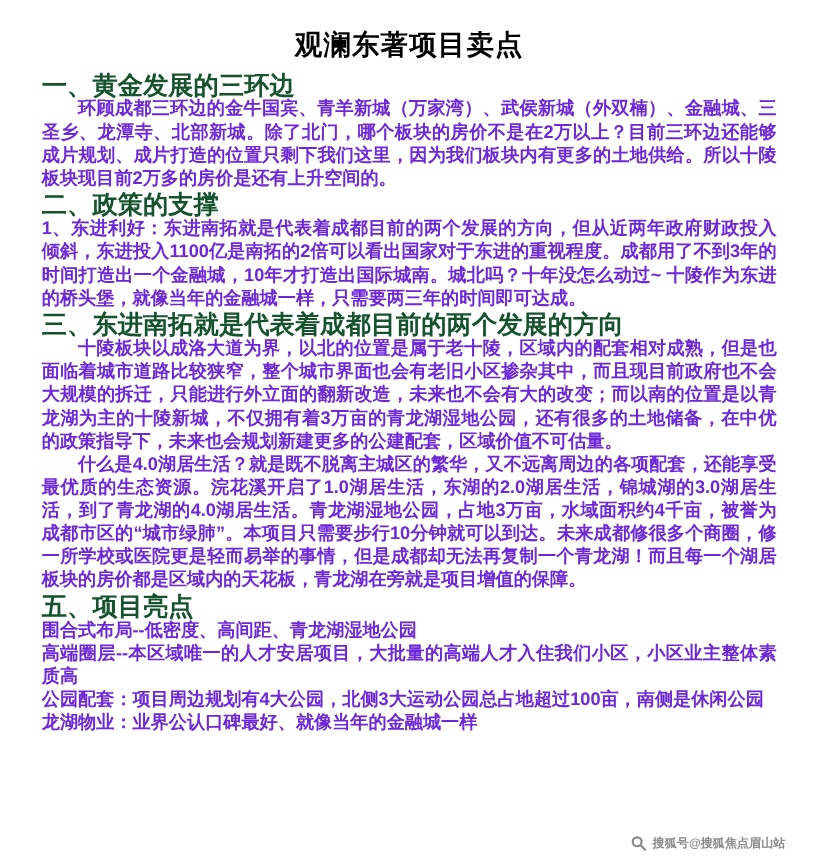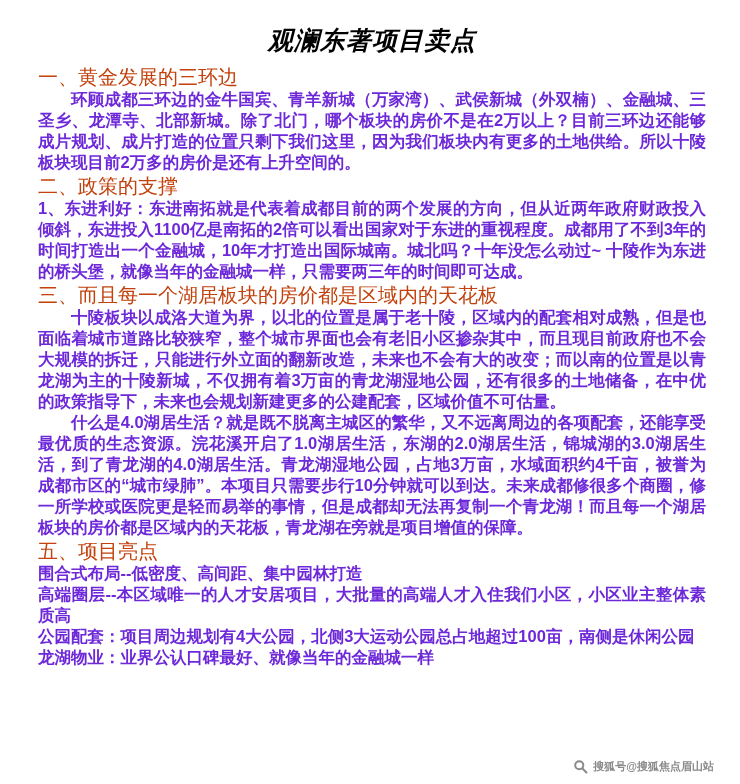--- a/index.html
+++ b/index.html
@@ -18,28 +18,27 @@
     font-family: "Liberation Sans", sans-serif;
     color: #0d0d0d;
   }
   .title {
     margin: 0 0 10px 0;
     text-align: center;
     font-size: 25px;
     font-weight: 900;
     letter-spacing: 1px;
     color: #000000;
-    font-style: italic;
   }
   h2.sec-heading {
     margin: 3px 0 1px 0;
-    font-size: 20px;
+    font-size: 23px;
     line-height: 21px;
-    font-weight: 400;
-    color: #c2410c;
+    font-weight: 700;
+    color: #14532d;
   }
   p.body-text {
     margin: 0;
     font-size: 16.5px;
     line-height: 21px;
     font-weight: 600;
     text-align: justify;
     color: #6d28d9;
   }
   p.indent {
@@ -74,31 +73,31 @@
     <h2 class="sec-heading">一、黄金发展的三环边</h2>
     <p class="body-text indent">环顾成都三环边的金牛国宾、青羊新城（万家湾）、武侯新城（外双楠）、金融城、三圣乡、龙潭寺、北部新城。除了北门，哪个板块的房价不是在2万以上？目前三环边还能够成片规划、成片打造的位置只剩下我们这里，因为我们板块内有更多的土地供给。所以十陵板块现目前2万多的房价是还有上升空间的。</p>
   </section>
 
   <section>
     <h2 class="sec-heading">二、政策的支撑</h2>
     <p class="body-text"><span class="lead">1、东进利好：</span><span>东进南拓就是代表着成都目前的两个发展的方向，但从近两年政府财政投入倾斜，东进投入1100亿是南拓的2倍可以看出国家对于东进的重视程度。成都用了不到3年的时间打造出一个金融城，10年才打造出国际城南。城北吗？十年没怎么动过~ 十陵作为东进的桥头堡，就像当年的金融城一样，只需要两三年的时间即可达成。</span></p>
   </section>
 
   <section>
-    <h2 class="sec-heading">三、而且每一个湖居板块的房价都是区域内的天花板</h2>
+    <h2 class="sec-heading">三、东进南拓就是代表着成都目前的两个发展的方向</h2>
     <p class="body-text indent">十陵板块以成洛大道为界，以北的位置是属于老十陵，区域内的配套相对成熟，但是也面临着城市道路比较狭窄，整个城市界面也会有老旧小区掺杂其中，而且现目前政府也不会大规模的拆迁，只能进行外立面的翻新改造，未来也不会有大的改变；而以南的位置是以青龙湖为主的十陵新城，不仅拥有着3万亩的青龙湖湿地公园，还有很多的土地储备，在中优的政策指导下，未来也会规划新建更多的公建配套，区域价值不可估量。</p>
   </section>
 
   <section>
     <p class="body-text indent">什么是4.0湖居生活？就是既不脱离主城区的繁华，又不远离周边的各项配套，还能享受最优质的生态资源。浣花溪开启了1.0湖居生活，东湖的2.0湖居生活，锦城湖的3.0湖居生活，到了青龙湖的4.0湖居生活。青龙湖湿地公园，占地3万亩，水域面积约4千亩，被誉为成都市区的“城市绿肺”。本项目只需要步行10分钟就可以到达。未来成都修很多个商圈，修一所学校或医院更是轻而易举的事情，但是成都却无法再复制一个青龙湖！而且每一个湖居板块的房价都是区域内的天花板，青龙湖在旁就是项目增值的保障。</p>
   </section>
 
   <section>
     <h2 class="sec-heading">五、项目亮点</h2>
-    <p class="body-text">围合式布局--低密度、高间距、集中园林打造</p>
+    <p class="body-text">围合式布局--低密度、高间距、青龙湖湿地公园</p>
     <p class="body-text">高端圈层--本区域唯一的人才安居项目，大批量的高端人才入住我们小区，小区业主整体素质高</p>
     <p class="body-text">公园配套：项目周边规划有4大公园，北侧3大运动公园总占地超过100亩，南侧是休闲公园</p>
     <p class="body-text">龙湖物业：业界公认口碑最好、就像当年的金融城一样</p>
   </section>
 
   <div class="watermark">
     <span>
       <svg width="15" height="15" viewBox="0 0 24 24" fill="none" stroke="#8a8a8a" stroke-width="3.2" stroke-linecap="round">
         <circle cx="10" cy="10" r="6.5"></circle>
         <line x1="15.5" y1="15.5" x2="21.5" y2="21.5"></line>

